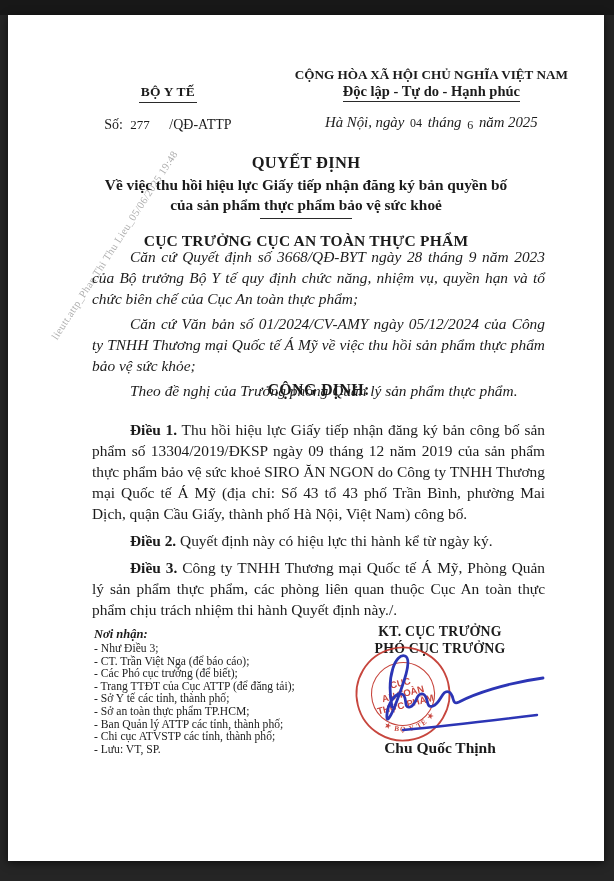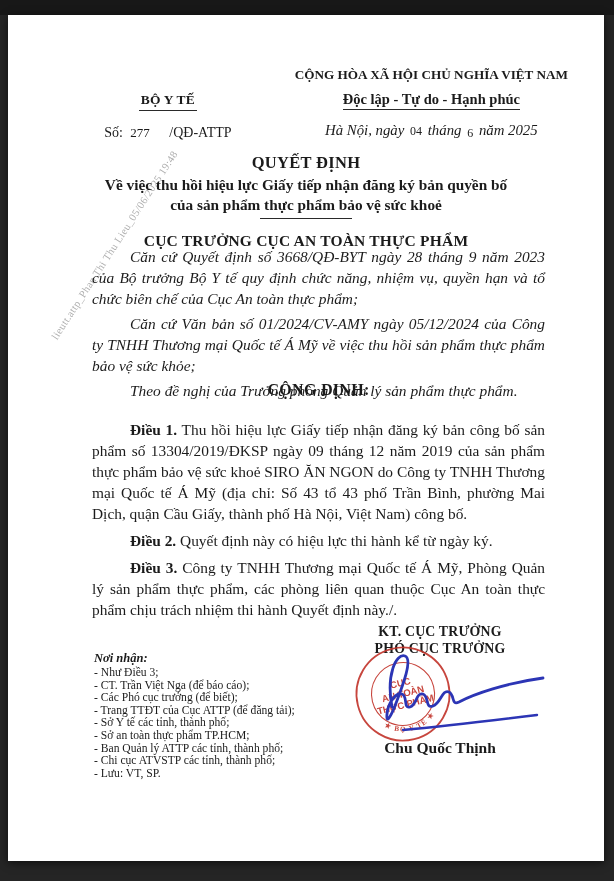--- a/index.html
+++ b/index.html
@@ -29,21 +29,21 @@
   .doc-header{position:absolute;left:0;top:52px;width:567px;display:flex;align-items:flex-end;}
   .org-col{width:250px;margin-left:36px;text-align:center;}
   .nat-col{width:290px;margin-left:-4px;text-align:center;}
   .org-parent{font-size:13.5px;font-weight:bold;letter-spacing:.2px;}
   .org-name{font-size:14.5px;font-weight:bold;margin-top:1px;}
   .short-rule{height:0;border-bottom:1.4px solid #2a2a2a;width:58px;margin:2px auto 0;}
   .doc-number{margin-top:14px;font-size:14px;}
   .doc-number .num-val{font-size:13px;padding:0 4px;}
   .doc-number .num-suffix{margin-left:12px;}
   .nat-line1{font-size:13.2px;font-weight:bold;white-space:nowrap;}
-  .nat-line2{font-size:14.5px;font-weight:bold;margin-top:8px;}
+  .nat-line2{font-size:14.5px;font-weight:bold;margin-top:0;}
   .nat-line2 span{display:inline-block;border-bottom:1.4px solid #2a2a2a;padding-bottom:1px;}
   .date-line{margin-top:12px;font-size:14.8px;font-style:italic;white-space:nowrap;}
   .fill-digit{font-style:normal;font-size:12px;padding:0 2px;}
   .fill-digit.month{vertical-align:-2px;}
   
   .title-block{position:absolute;left:60px;top:138px;width:476px;text-align:center;}
   .title-main{font-size:16.5px;font-weight:bold;letter-spacing:.3px;}
   .title-sub{font-size:15.3px;font-weight:bold;line-height:19.5px;margin-top:2px;}
   .title-rule{height:0;border-bottom:1.4px solid #2a2a2a;width:92px;margin:4px auto 0;}
   .issuer{font-size:15.5px;font-weight:bold;margin-top:13px;letter-spacing:.2px;}
@@ -56,21 +56,21 @@
   .decide-heading{position:absolute;left:84px;top:366px;width:453px;
     text-align:center;font-size:16px;font-weight:bold;letter-spacing:.3px;}
   .articles{position:absolute;left:84px;top:404px;width:453px;}
   .articles p{
     margin:0 0 6px 0;font-size:15.4px;line-height:21px;
     text-align:justify;text-indent:38px;
   }
   .articles .lead{font-weight:bold;}
   
   .recipients{position:absolute;left:86px;top:612px;width:230px;}
-  .rcpt-label{font-size:12.5px;font-weight:bold;font-style:italic;margin-bottom:1px;margin-top:24px;}
+  .rcpt-label{font-size:12.5px;font-weight:bold;font-style:italic;margin-bottom:1px;}
   .rcpt-item{font-size:11.6px;line-height:12.6px;white-space:nowrap;}
   .sign-block{position:absolute;left:309px;top:608px;width:246px;text-align:center;}
   .sign-title{font-size:13.8px;font-weight:bold;line-height:17px;letter-spacing:.2px;}
   .signer-name{position:absolute;left:309px;top:724px;width:246px;text-align:center;
     font-size:15.5px;font-weight:bold;}
   .seal{position:absolute;left:345px;top:629px;width:100px;height:100px;
     transform:rotate(-14deg);opacity:.92;}
   .sig-ink{position:absolute;left:338px;top:630px;width:205px;height:100px;}
 </style>
 </head>

